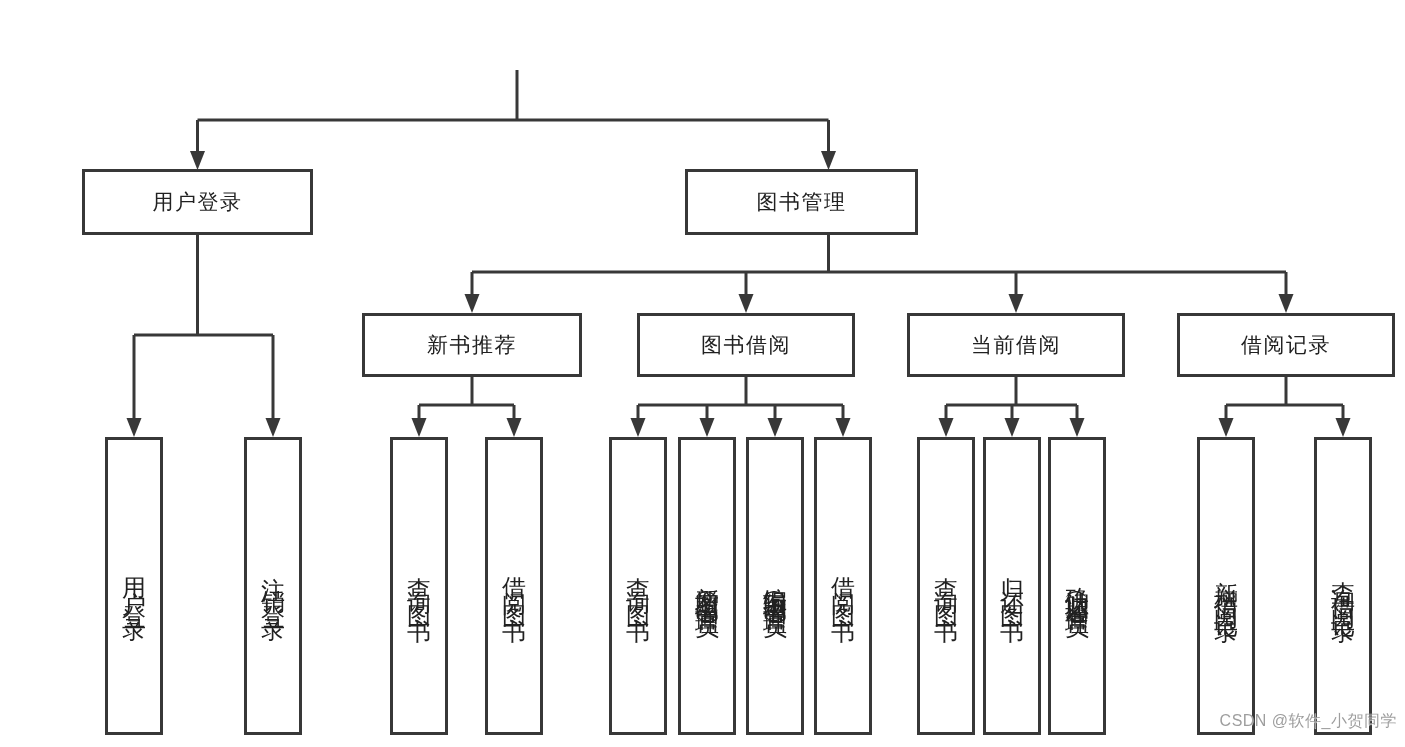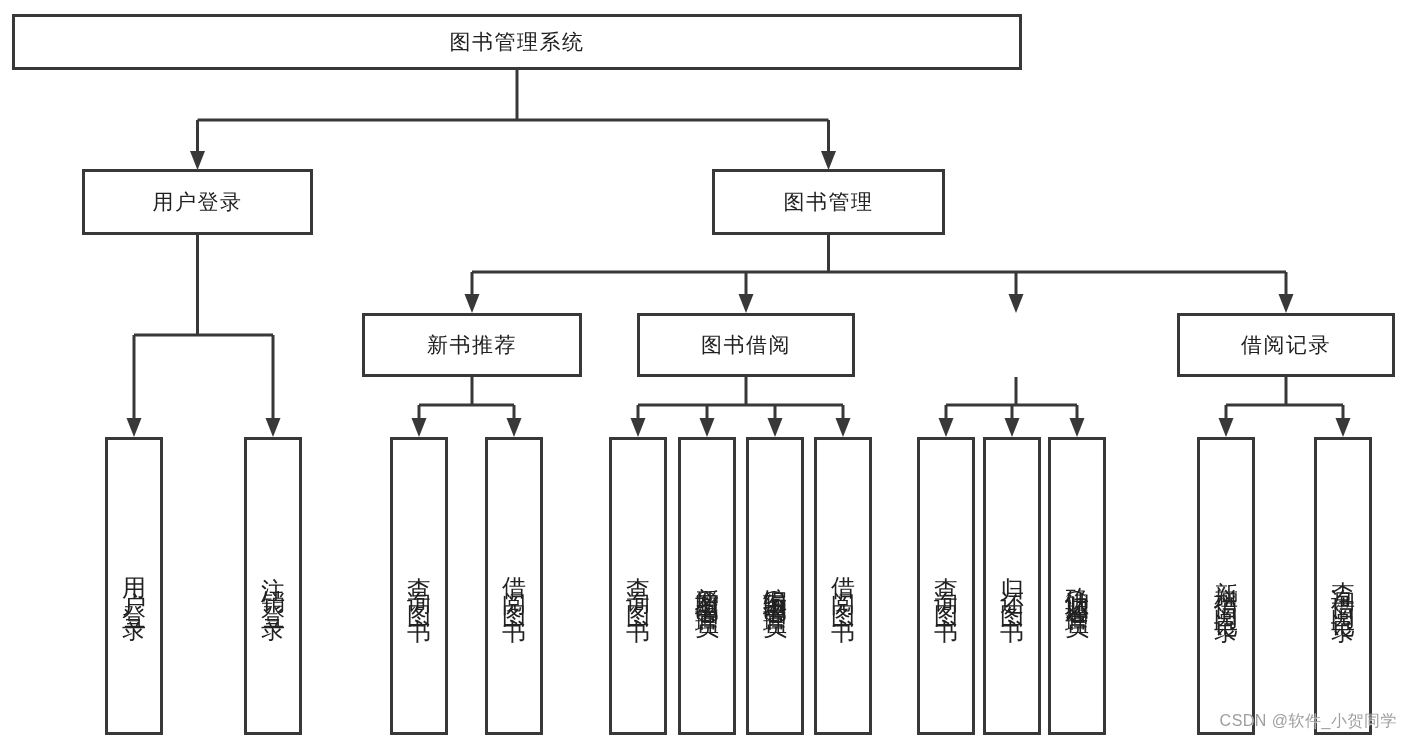--- a/index.html
+++ b/index.html
@@ -88,36 +88,36 @@
       <line x1="1012" y1="405" x2="1012" y2="423"></line>
       <polygon points="1004.5,418 1019.5,418 1012,437"></polygon>
       <line x1="1077" y1="405" x2="1077" y2="423"></line>
       <polygon points="1069.5,418 1084.5,418 1077,437"></polygon>
       <line x1="1226" y1="405" x2="1226" y2="423"></line>
       <polygon points="1218.5,418 1233.5,418 1226,437"></polygon>
       <line x1="1343" y1="405" x2="1343" y2="423"></line>
       <polygon points="1335.5,418 1350.5,418 1343,437"></polygon>
     </svg>
 
-  <div class="node h" style="left:12px;top:14px;width:1010px;height:56px">
-    <span class="lbl">图书管理系统</span>
-  </div>
 
   <div class="node h" style="left:82px;top:169px;width:231px;height:66px">
     <span class="lbl">用户登录</span>
   </div>
-  <div class="node h" style="left:712px;top:169px;width:233px;height:66px">
+  <div class="node h" style="left:685px;top:169px;width:233px;height:66px">
     <span class="lbl">图书管理</span>
   </div>
 
   <div class="node h" style="left:362px;top:313px;width:220px;height:64px">
     <span class="lbl">新书推荐</span>
   </div>
   <div class="node h" style="left:637px;top:313px;width:218px;height:64px">
     <span class="lbl">图书借阅</span>
+  </div>
+  <div class="node h" style="left:907px;top:313px;width:218px;height:64px">
+    <span class="lbl">当前借阅</span>
   </div>
   <div class="node h" style="left:1177px;top:313px;width:218px;height:64px">
     <span class="lbl">借阅记录</span>
   </div>
 
   <div class="node v sp-lg" style="left:105px;top:437px;width:58px;height:298px">
     <span class="lbl">用户登录</span>
   </div>
   <div class="node v sp-lg" style="left:244px;top:437px;width:58px;height:298px">
     <span class="lbl">注销登录</span>

